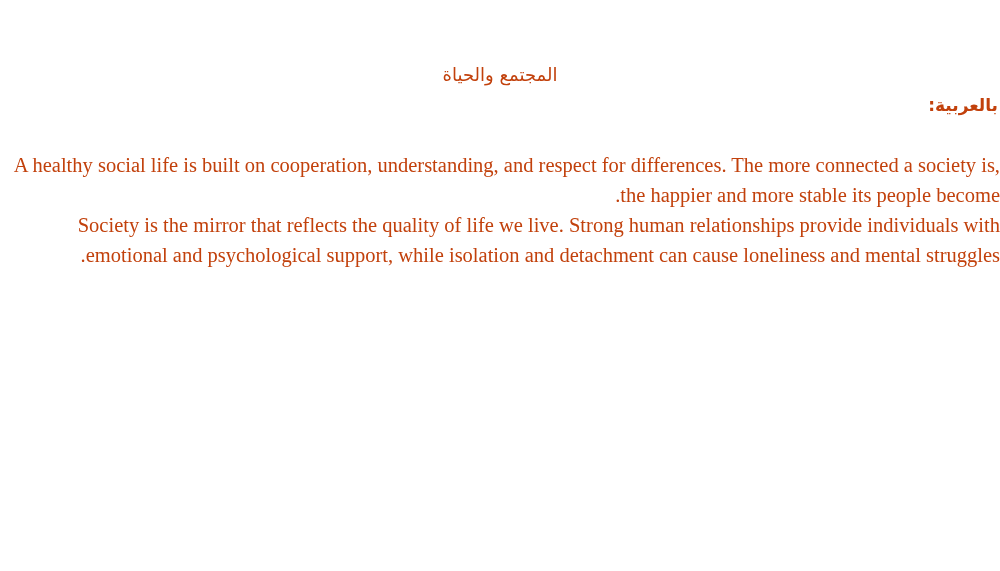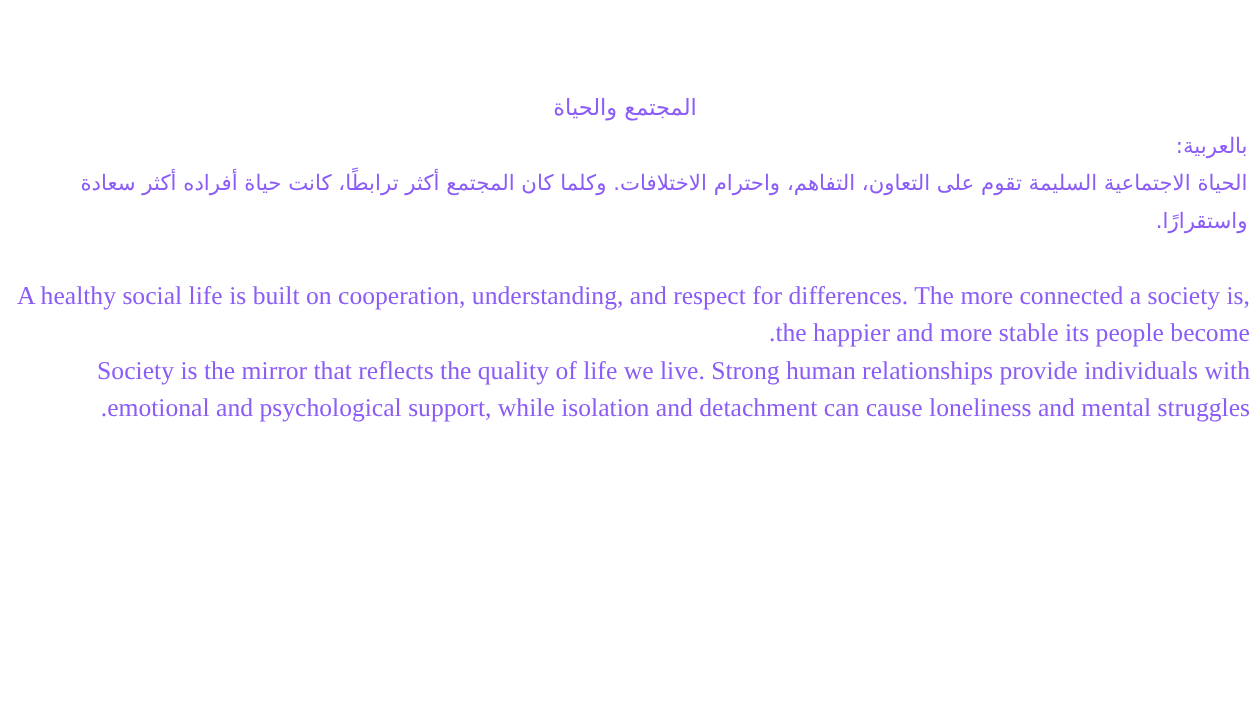--- a/index.html
+++ b/index.html
@@ -6,62 +6,62 @@
       margin: 0;
       padding: 0;
       background: #ffffff;
       width: 1000px;
       height: 571px;
       overflow: hidden;
     }
     .doc {
       position: absolute;
       left: 0;
-      top: 72px;
+      top: 60px;
       width: 1000px;
       direction: rtl;
-      color: #8b5cf6;
+      color: #c2410c;
       font-family: "DejaVu Serif", "Liberation Serif", serif;
     }
     .title {
       text-align: center;
       font-family: "DejaVu Sans", sans-serif;
       font-size: 18px;
       line-height: 30px;
       margin: 0;
       font-weight: normal;
     }
     .ar-block {
       text-align: right;
       font-family: "DejaVu Sans", sans-serif;
       font-size: 17px;
       line-height: 30px;
       padding: 0 2px 0 0;
       margin: 0;
+      font-weight: bold;
     }
     .ar-block p { margin: 0; }
     .spacer { height: 30px; }
     .en-block {
       text-align: right;
       font-family: "Liberation Serif", "DejaVu Serif", serif;
       font-size: 20.5px;
       line-height: 30px;
       margin: 0;
     }
     .en-block p { margin: 0; }
   </style>
 </head>
 <body>
 
 <div class="doc">
   <h1 class="title">المجتمع والحياة</h1>
 
   <div class="ar-block">
     <p>بالعربية:</p>
-    <p>الحياة الاجتماعية السليمة تقوم على التعاون، التفاهم، واحترام الاختلافات. وكلما كان المجتمع أكثر ترابطًا، كانت حياة أفراده أكثر سعادة واستقرارًا.</p>
   </div>
 
   <div class="spacer"></div>
 
   <div class="en-block">
     <p>A healthy social life is built on cooperation, understanding, and respect for differences. The more connected a society is, the happier and more stable its people become.</p>
     <p>Society is the mirror that reflects the quality of life we live. Strong human relationships provide individuals with emotional and psychological support, while isolation and detachment can cause loneliness and mental struggles.</p>
   </div>
 </div>
 

